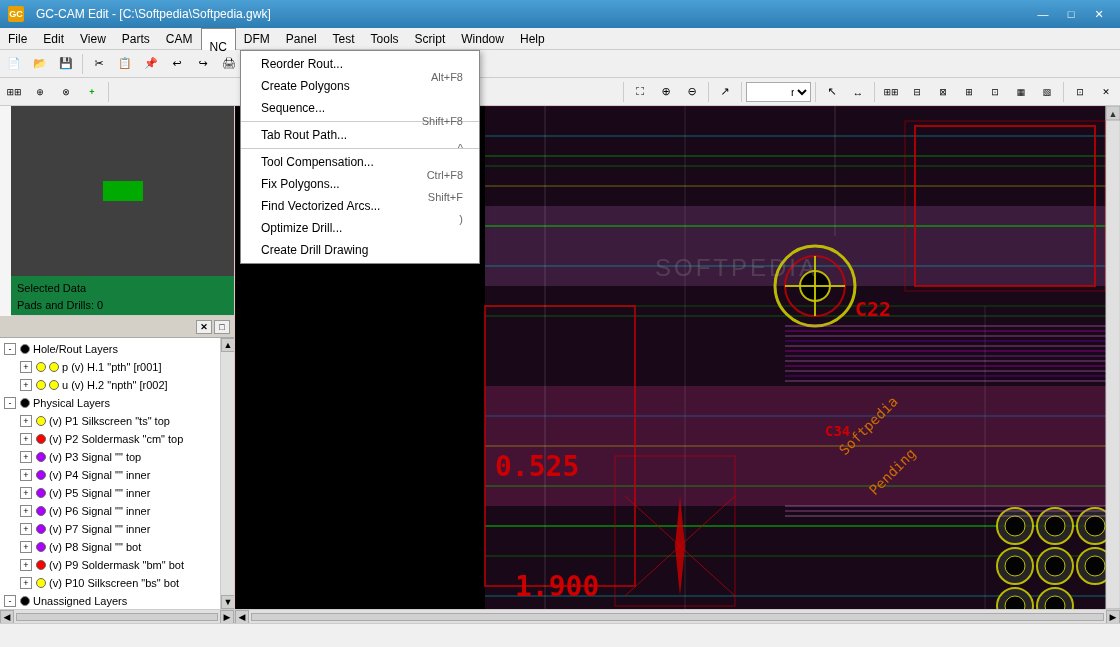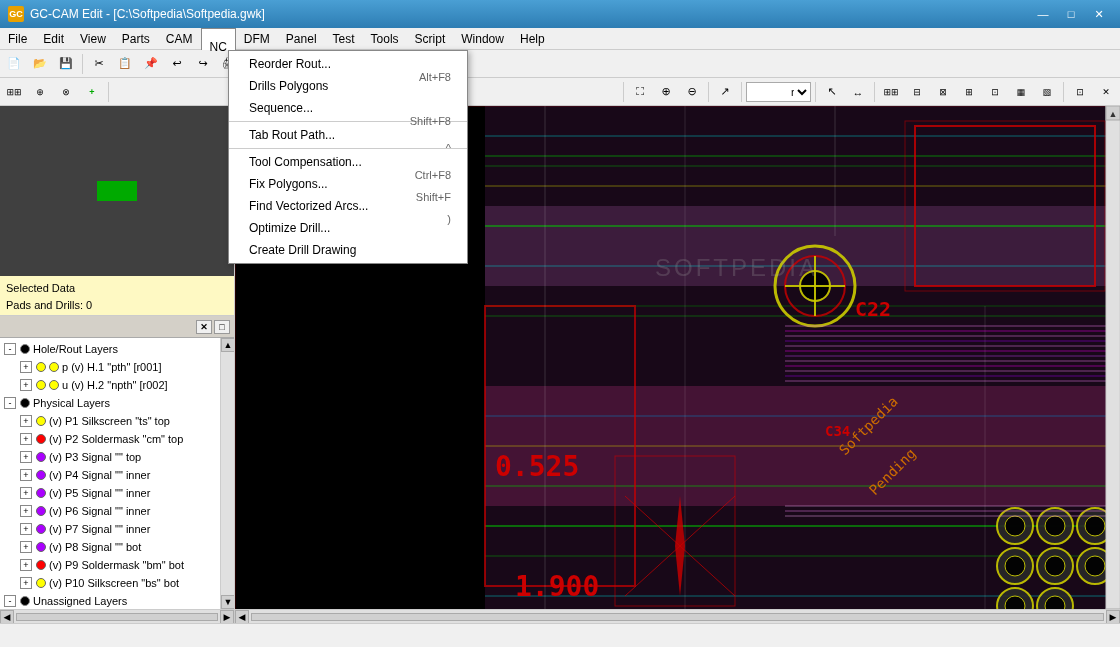--- a/index.html
+++ b/index.html
@@ -8,21 +8,21 @@
     
     .title-bar {
       height: 28px;
       background: linear-gradient(to bottom, #4a9fd4, #2d7db3);
       display: flex;
       align-items: center;
       justify-content: space-between;
       padding: 0 8px;
       color: white;
     }
-    .title-bar-left { display: flex; align-items: center; gap: 6px; }
+    .title-bar-left { display: flex; align-items: center; gap: 12px; }
     .title-bar-icon { width: 16px; height: 16px; background: #e8a000; border-radius: 2px; display: flex; align-items: center; justify-content: center; color: white; font-size: 9px; font-weight: bold; }
     .title-bar-text { font-size: 12px; }
     .title-bar-controls { display: flex; gap: 2px; }
     .title-bar-btn { width: 26px; height: 20px; display: flex; align-items: center; justify-content: center; background: transparent; border: none; color: white; cursor: pointer; font-size: 11px; }
 
     
     .menu-bar {
       height: 22px;
       background: #f0f0f0;
       display: flex;
@@ -103,24 +103,25 @@
       border-top: 1px solid #ccc;
       display: flex;
       align-items: center;
       padding: 0 6px;
       font-size: 11px;
     }
 
     
     .left-top {
       height: 210px;
-      background: #fef9c3;
+      background: #15803d;
       border-bottom: 1px solid #ccc;
       position: relative;
       overflow: hidden;
+      margin-left: 11px;
     }
     .left-preview {
       width: 100%;
       height: 170px;
       background: #404040;
       display: flex;
       align-items: center;
       justify-content: center;
     }
     .preview-shape {
@@ -171,21 +172,21 @@
       height: 18px;
       padding-left: 20px;
       font-size: 11px;
       cursor: pointer;
     }
     .expand-icon { width: 12px; height: 12px; border: 1px solid #888; background: white; display: flex; align-items: center; justify-content: center; font-size: 9px; margin-right: 4px; flex-shrink: 0; }
     .color-dot { width: 10px; height: 10px; border-radius: 50%; margin-right: 3px; flex-shrink: 0; border: 1px solid #666; }
     .dropdown-menu {
       position: absolute;
       top: 50px;
-      left: 228px;
+      left: 240px;
       width: 240px;
       background: white;
       border: 1px solid #888;
       box-shadow: 2px 2px 6px rgba(0,0,0,0.3);
       z-index: 200;
       padding: 2px 0;
     }
     .dropdown-item {
       display: flex;
       align-items: center;
@@ -260,21 +261,21 @@
   <div class="menu-item">Window</div>
   <div class="menu-item">Help</div>
 </div>
 
 <div class="dropdown-menu">
   <div class="dropdown-item">
     <span>Reorder Rout...</span>
     <span class="dropdown-shortcut">Alt+F8</span>
   </div>
   <div class="dropdown-item">
-    <span>Drills Polygons</span>
+    <span>Create Polygons</span>
     <span class="dropdown-shortcut"></span>
   </div>
   <div class="dropdown-item">
     <span>Sequence...</span>
     <span class="dropdown-shortcut">Shift+F8</span>
   </div>
   <div class="dropdown-sep"></div>
   <div class="dropdown-item">
     <span>Tab Rout Path...</span>
     <span class="dropdown-shortcut">^</span>

